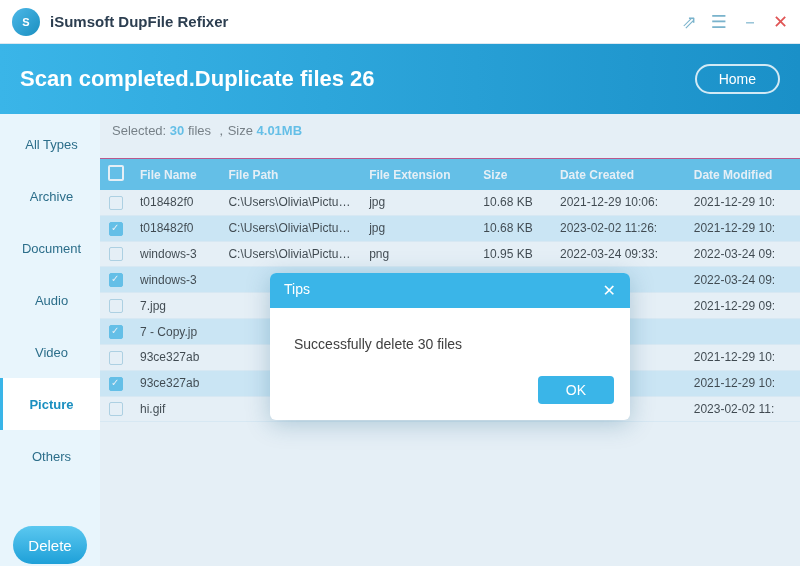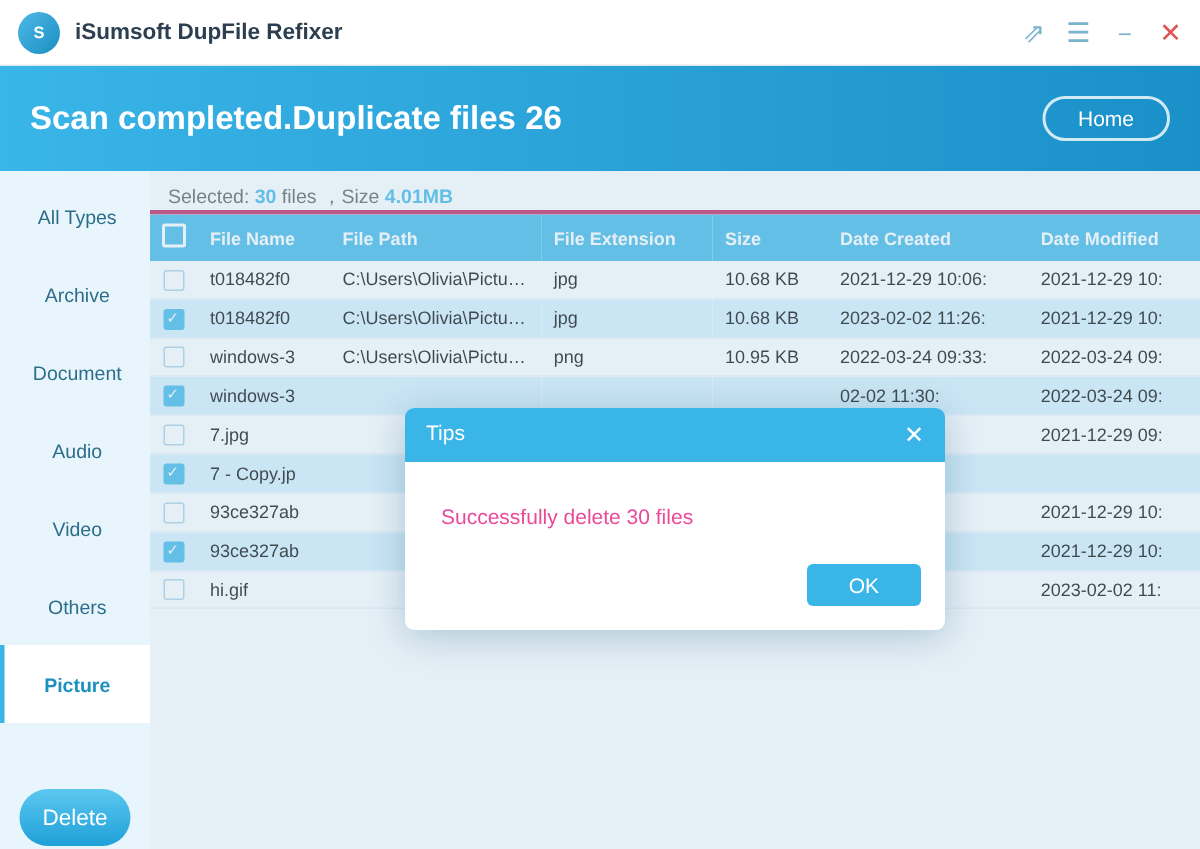--- a/index.html
+++ b/index.html
@@ -92,23 +92,23 @@
 
     
     .content {
       flex: 1;
       background: #fff;
       display: flex; flex-direction: column;
       overflow: hidden;
       position: relative;
     }
     .content-header {
-      padding: 8px 12px 0;
+      padding: 8px 12px 18px;
       font-size: 13px; color: #555;
-      border-bottom: 3px solid #be185d;
+      border-bottom: 1px solid #be185d;
     }
     .content-header .count { color: #3ab5e8; font-weight: 600; }
     .content-header .size { color: #3ab5e8; font-weight: 600; }
 
     
     .file-table {
       width: 100%;
       border-collapse: collapse;
       font-size: 12px;
     }
@@ -187,21 +187,21 @@
       color: #fff;
       padding: 8px 14px;
       font-size: 14px; font-weight: 400;
       display: flex; justify-content: space-between;
     }
     .tips-close {
       cursor: pointer; font-size: 16px; color: #fff;
     }
     .tips-body {
       padding: 28px 24px 16px;
-      font-size: 14px; color: #ec4899;
+      font-size: 14px; color: #404040;
     }
     .tips-footer {
       padding: 8px 16px 16px;
       display: flex; justify-content: flex-end;
     }
     .ok-btn {
       background: #3ab5e8;
       border: none; border-radius: 4px;
       color: #fff; font-size: 14px;
       padding: 6px 28px; cursor: pointer;
@@ -248,25 +248,25 @@
     </div>
     <div class="sidebar-item">
       <span>Document</span>
     </div>
     <div class="sidebar-item">
       <span>Audio</span>
     </div>
     <div class="sidebar-item">
       <span>Video</span>
     </div>
-    <div class="sidebar-item">
-      <span>Others</span>
-    </div>
     <div class="sidebar-item active">
       <span>Picture</span>
+    </div>
+    <div class="sidebar-item">
+      <span>Others</span>
     </div>
     <div class="delete-btn-container">
       <button class="delete-btn">Delete</button>
     </div>
   </div>
 
   <div class="content">
     <div class="content-header">
       <span>Selected: </span><span class="count">30</span><span> files ，Size </span><span class="size">4.01MB</span>
     </div>

